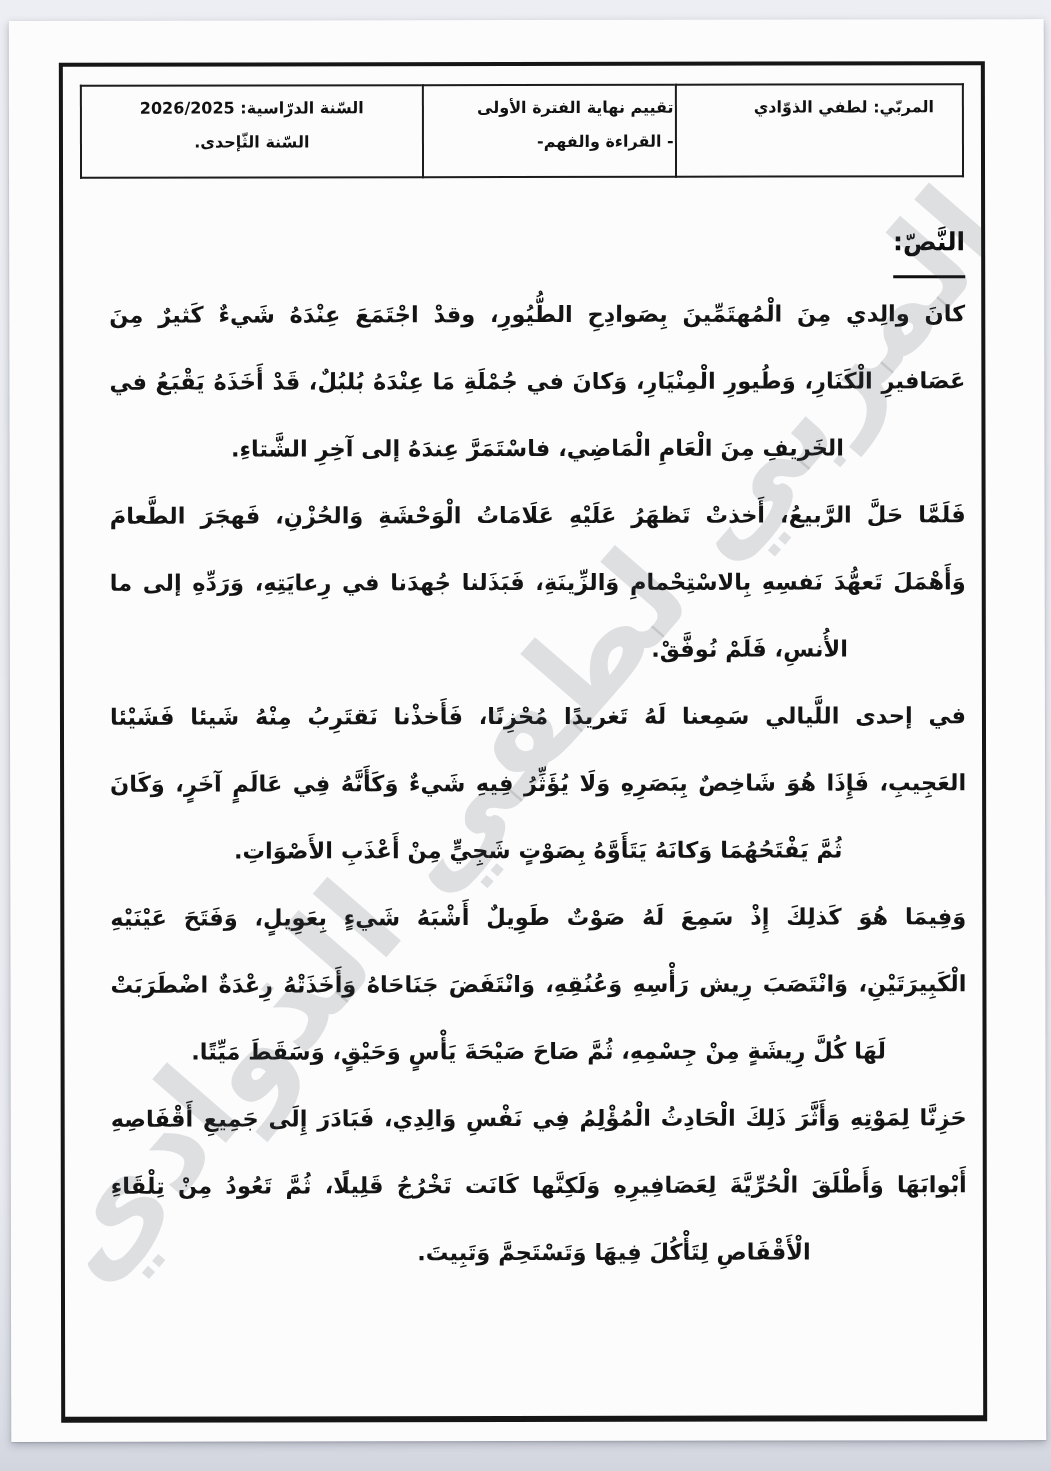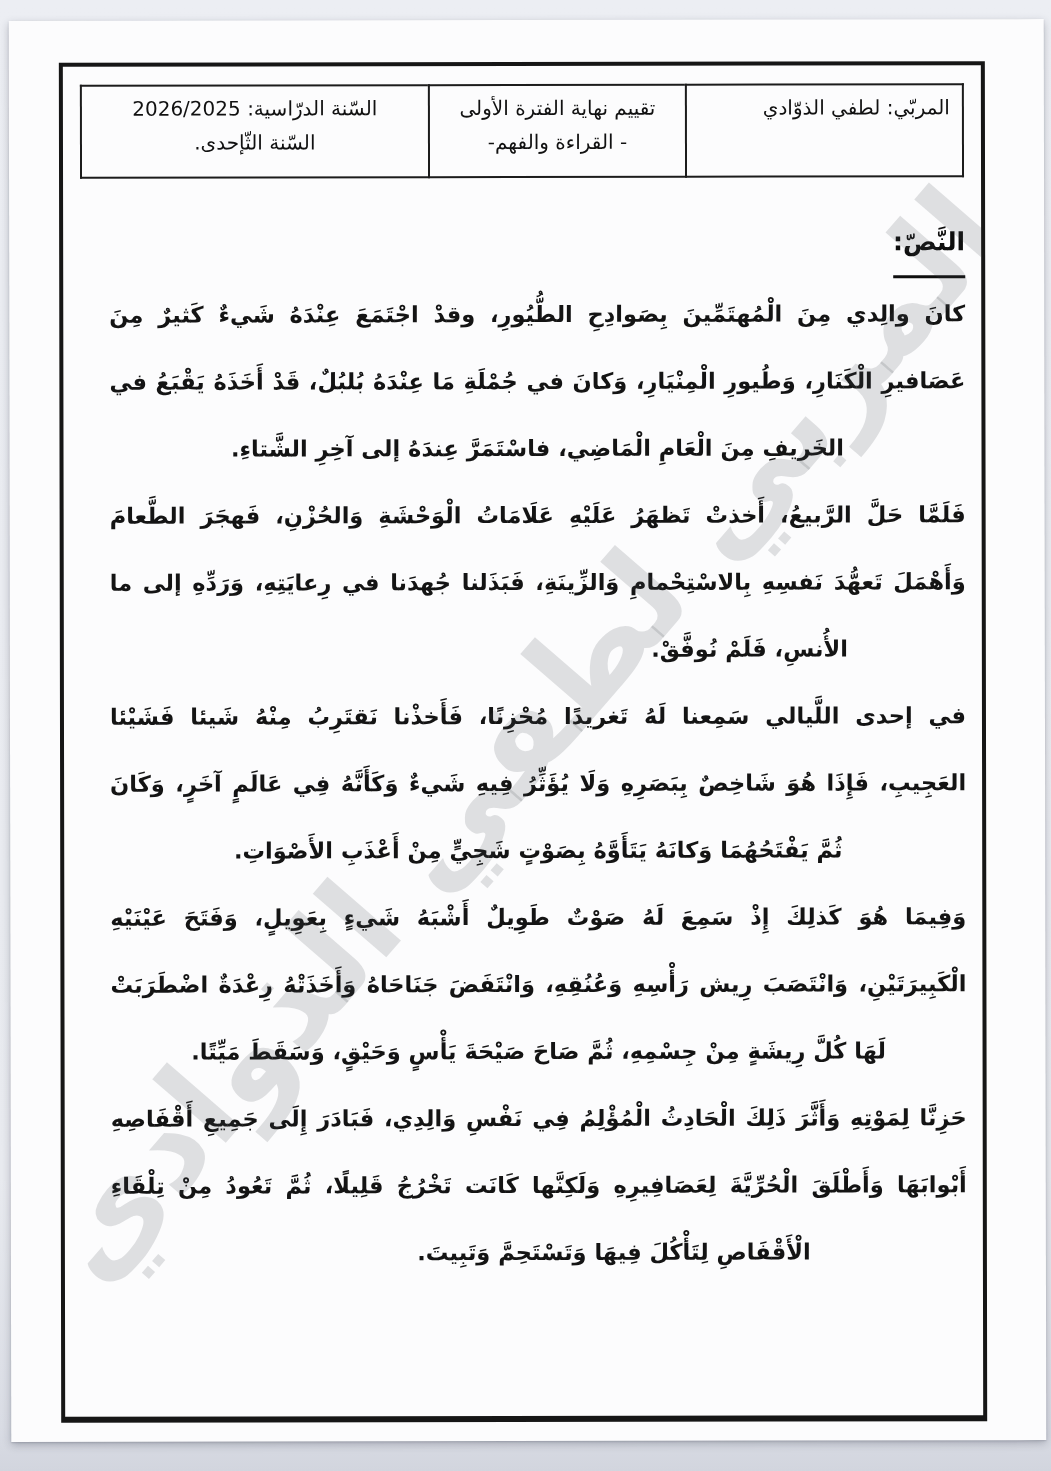--- a/index.html
+++ b/index.html
@@ -26,24 +26,24 @@
     color:rgba(70,72,80,0.16);
     transform:rotate(-49deg);
     white-space:nowrap;pointer-events:none;user-select:none;
   }
   .header-table{
     width:calc(100% - 34px);margin:18px 17px 0 17px;
     border-collapse:collapse;table-layout:fixed;
   }
   .header-table td{
     border:2px solid #1c1c1c;height:84px;vertical-align:top;
-    font-size:20px;font-weight:normal;color:#111;line-height:34px;padding-top:5px;
+    font-size:16px;font-weight:bold;color:#111;line-height:34px;padding-top:5px;
   }
-  td.cell-educator{width:30.5%;text-align:right;padding-right:12px;}
-  td.cell-title{width:29.5%;text-align:center;}
+  td.cell-educator{width:30.5%;text-align:right;padding-right:28px;}
+  td.cell-title{width:29.5%;}
   td.cell-year{width:40%;text-align:center;}
   .section-title{
     margin:50px 16px 0 0;text-align:right;
     font-size:25px;font-weight:bold;color:#0e0e0e;
   }
   .section-title span{border-bottom:3px solid #0e0e0e;padding-bottom:19px;}
   .text-body{
     margin:24px 16px 0 46px;
     font-size:22.5px;font-weight:bold;color:#141414;
   }

